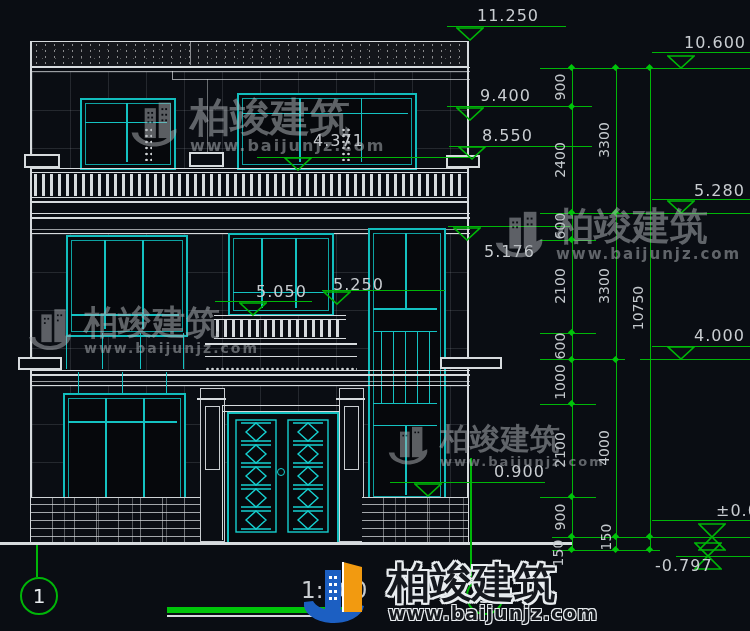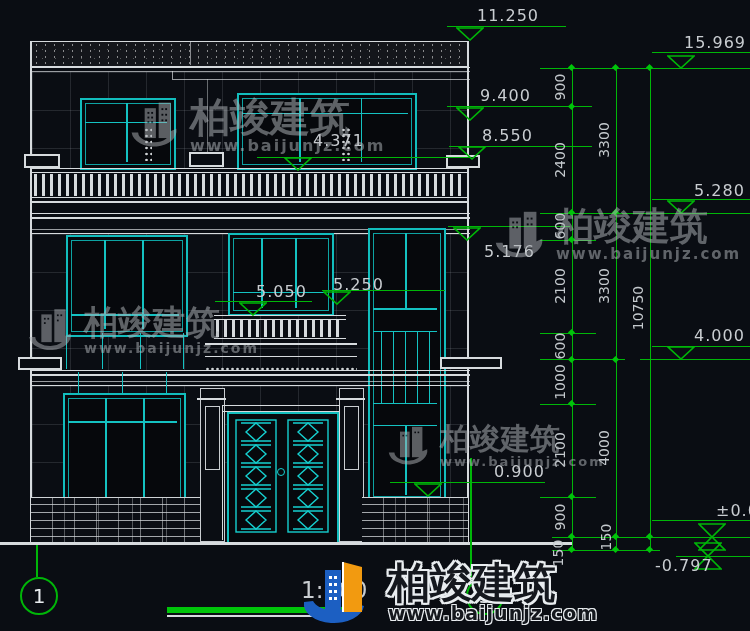--- a/index.html
+++ b/index.html
@@ -286,21 +286,21 @@
       <path d="M1,1 H27 L14,13 Z" fill="none" stroke="#00b608" stroke-width="1.6"></path>
     </svg>
   <svg class="tri" style="left:698px;top:523px" width="28" height="28">
       <path d="M1,1 H27 L14,14 Z M14,14 L27,27 H1 Z" fill="none" stroke="#00b608" stroke-width="1.6"></path>
     </svg>
   <svg class="tri" style="left:694px;top:542px" width="28" height="28">
       <path d="M1,1 H27 L14,14 Z M14,14 L27,27 H1 Z" fill="none" stroke="#00b608" stroke-width="1.6"></path>
     </svg>
 
   <div class="elab" style="left:477px;top:6px">11.250</div>
-  <div class="elab" style="left:684px;top:33px">15.969</div>
+  <div class="elab" style="left:684px;top:33px">10.600</div>
   <div class="elab" style="left:480px;top:86px">9.400</div>
   <div class="elab" style="left:482px;top:126px">8.550</div>
   <div class="elab" style="left:313px;top:131px">4.371</div>
   <div class="elab" style="left:694px;top:181px">5.280</div>
   <div class="elab" style="left:484px;top:242px">5.176</div>
   <div class="elab" style="left:333px;top:275px">5.250</div>
   <div class="elab" style="left:256px;top:282px">5.050</div>
   <div class="elab" style="left:694px;top:326px">4.000</div>
   <div class="elab" style="left:494px;top:462px">0.900</div>
   <div class="elab" style="left:716px;top:501px">±0.000</div>

